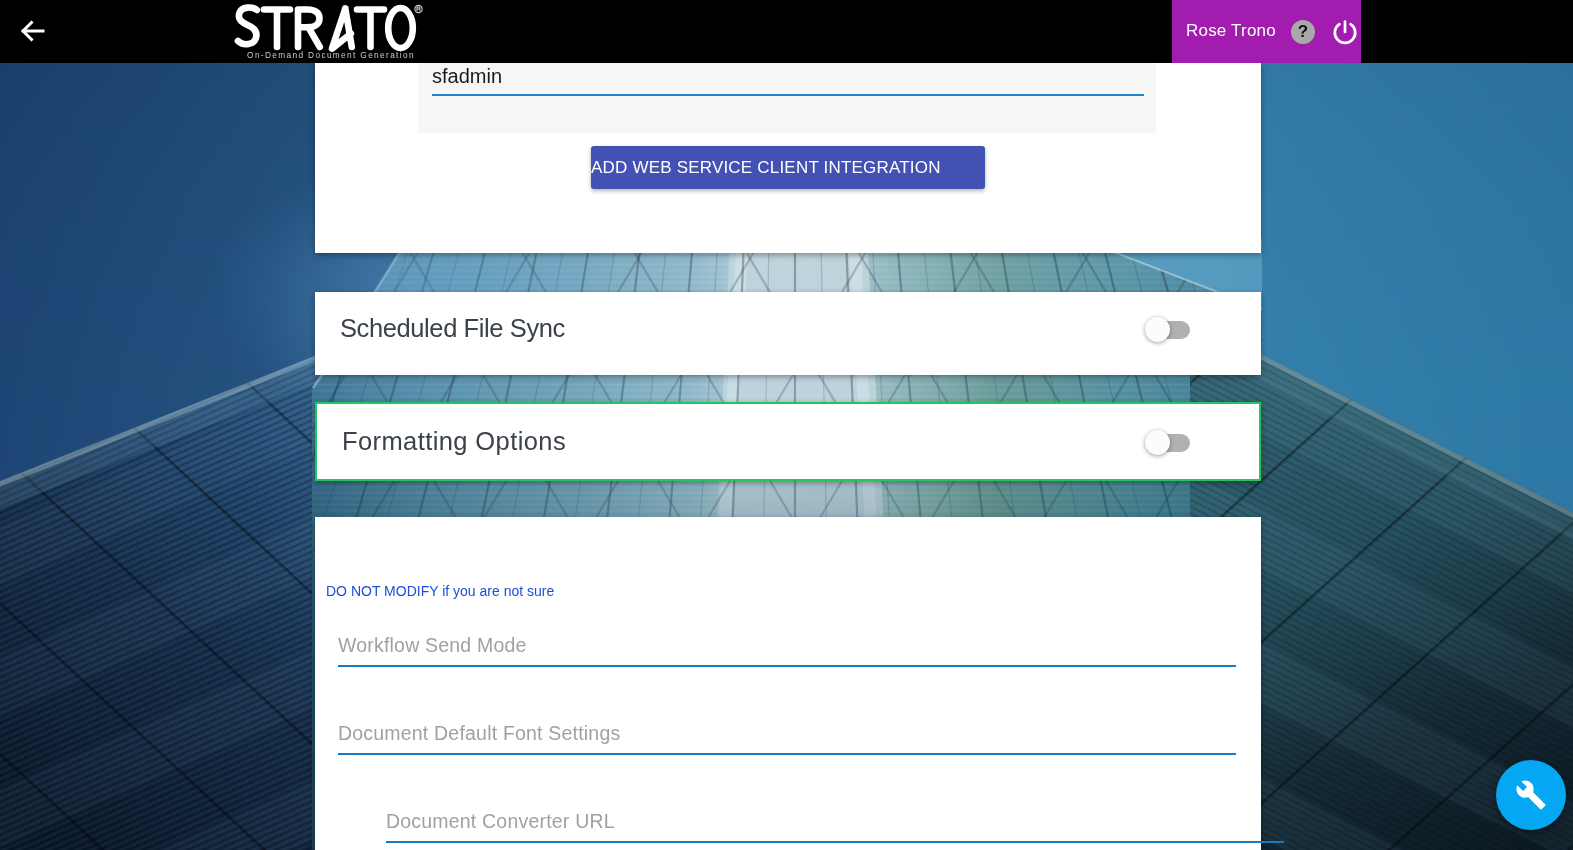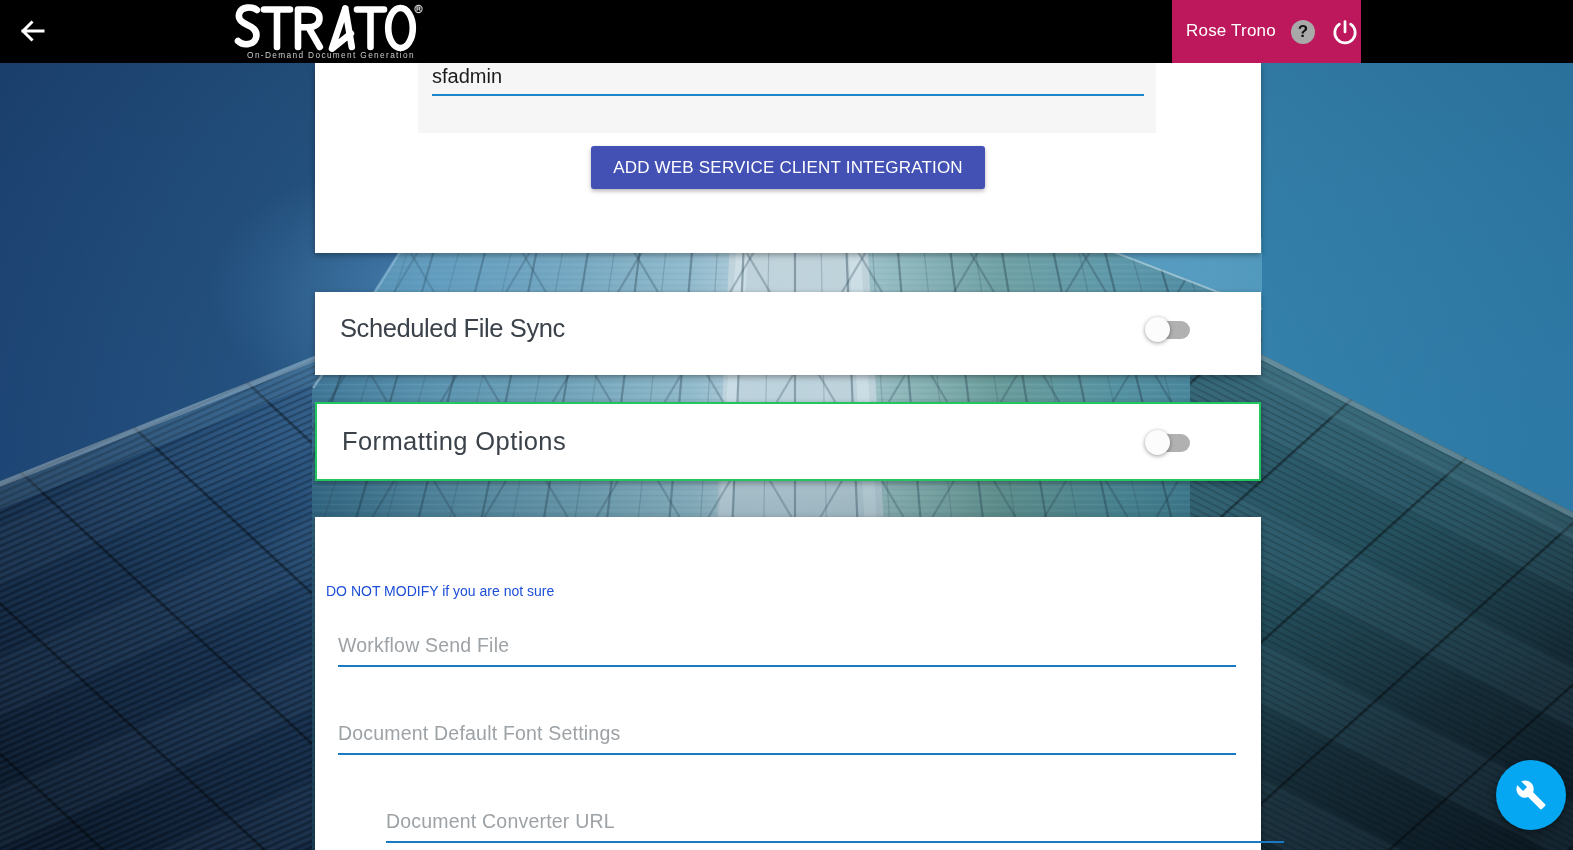--- a/index.html
+++ b/index.html
@@ -2,30 +2,30 @@
 <html><head>
 <meta charset="utf-8">
 <style>
 * { margin:0; padding:0; box-sizing:border-box; }
 html,body { width:1573px; height:850px; overflow:hidden; font-family:"Liberation Sans", sans-serif; background:#0d1726; }
 #stage { position:relative; width:1573px; height:850px; overflow:hidden; }
 #bg { position:absolute; left:0; top:0; }
 #hdr { position:absolute; left:0; top:0; width:1573px; height:63px; background:#000; z-index:20; }
 #back { position:absolute; left:19px; top:18px; }
 #logo { position:absolute; left:234px; top:2px; }
-#userbox { position:absolute; left:1172px; top:0; width:189px; height:63px; background:#be185d; }
+#userbox { position:absolute; left:1172px; top:0; width:189px; height:63px; background:#a21caf; }
 #uname { position:absolute; left:14px; top:21px; font-size:17px; color:#fff; letter-spacing:0.2px; }
 #qmark { position:absolute; left:119px; top:20px; width:24px; height:24px; border-radius:50%; background:#a9a9a9; color:#111; font-size:17px; font-weight:bold; text-align:center; line-height:24px; }
 #pwr { position:absolute; left:160px; top:19px; }
 .card { position:absolute; left:315px; width:946px; background:#fff; box-shadow:0 2px 6px rgba(0,0,0,0.35); }
 #card1 { top:63px; height:190px; }
 #gpanel { position:absolute; left:103px; top:0; width:738px; height:70px; background:#f6f6f6; }
 #sfadmin { position:absolute; left:14px; top:2px; font-size:20px; color:#1c1c1c; }
 #uline1 { position:absolute; left:14px; top:31px; width:712px; height:2px; background:#1c86cc; }
-#btn { position:absolute; left:276px; top:83px; width:394px; height:43px; background:#4351b4; border-radius:3px; color:#fff; font-size:17px; letter-spacing:0.2px; text-align:center; line-height:43px; box-shadow:0 2px 4px rgba(0,0,0,0.3); }
+#btn { position:absolute; left:276px; top:83px; width:394px; height:43px; background:#4351b4; border-radius:3px; color:#fff; font-size:17px; letter-spacing:0.2px; text-align:left; line-height:43px; box-shadow:0 2px 4px rgba(0,0,0,0.3); }
 #card2 { top:292px; height:83px; }
 #card3 { top:402px; height:79px; border:2px solid #22c55e; }
 .rowtitle { position:absolute; left:25px; font-size:25.5px; color:#3b424a; letter-spacing:-0.4px; }
 .tgl { position:absolute; width:45px; height:25px; }
 .tgl .track { position:absolute; left:5px; top:4px; width:40px; height:18px; border-radius:9px; background:#b1b1b1; }
 .tgl .knob { position:absolute; left:0; top:0; width:25px; height:25px; border-radius:50%; background:#fcfcfc; box-shadow:0 1px 4px rgba(0,0,0,0.4); }
 #card4 { top:517px; height:343px; }
 #ostitle { position:absolute; left:24px; top:21px; font-size:27px; color:#3d434b; }
 #warn { position:absolute; left:11px; top:66px; font-size:14px; color:#1d4ed8; }
 .fld { position:absolute; left:23px; width:898px; }
@@ -258,21 +258,21 @@
 <div class="card" id="card3">
   <div class="rowtitle" style="top:23px; letter-spacing:0.4px;">Formatting Options</div>
   <div class="tgl" style="left:828px; top:26px;">
     <div class="track"></div>
         <div class="knob"></div>
   </div>
 </div>
 <div class="card" id="card4">
   <div id="warn">DO NOT MODIFY if you are not sure</div>
   <div class="fld" style="top:117px;">
-        <div class="lab">Workflow Send File</div>
+        <div class="lab">Workflow Send Mode</div>
         <div class="ul" style="top:31px;"></div>
       </div>
   <div class="fld" style="top:205px;">
         <div class="lab">Document Default Font Settings</div>
         <div class="ul" style="top:31px;"></div>
       </div>
   <div class="fld" style="top:293px;margin-left:48px;">
         <div class="lab">Document Converter URL</div>
         <div class="ul" style="top:31px;"></div>
       </div>

